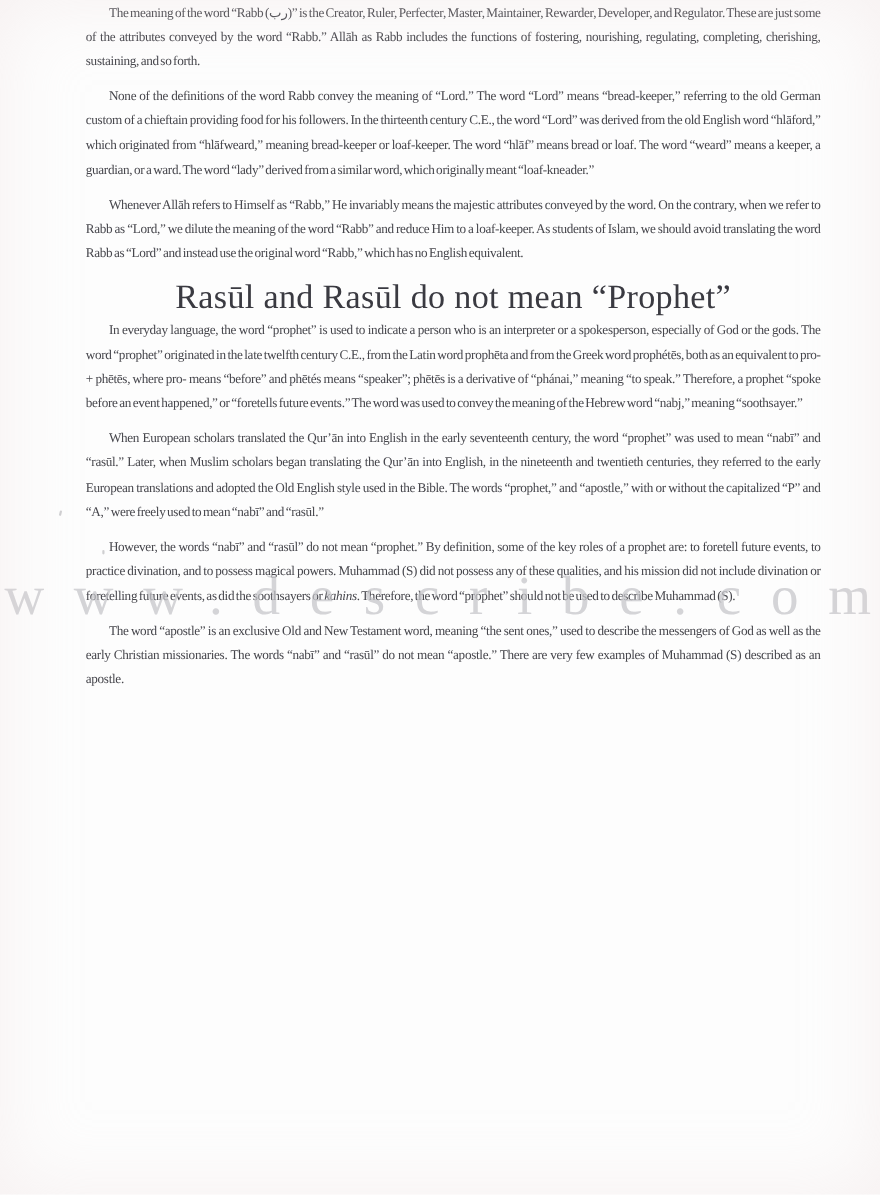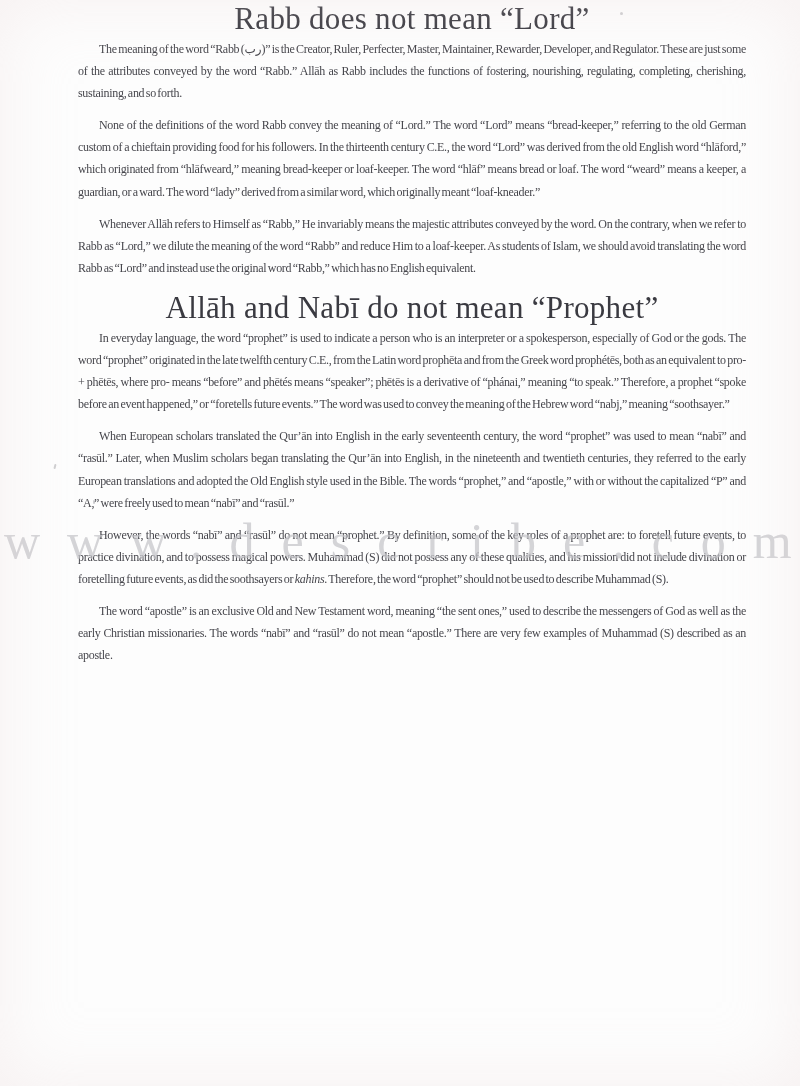--- a/index.html
+++ b/index.html
@@ -54,29 +54,28 @@
   }
   .speck-1 { left: 620px; top: 12px; width: 3px; height: 3px; }
   .speck-2 { left: 54px; top: 464px; width: 2px; height: 5px; border-radius: 1px; transform: rotate(14deg); }
   .speck-3 { left: 93px; top: 500px; width: 2px; height: 4px; border-radius: 1px; }
 </style>
 </head>
 <body>
 
 <div class="content">
 
-  <h1 class="heading heading-1">Rabb does not mean “Lord”</h1>
 
   <p class="para">The meaning of the word “Rabb (رب)” is the Creator, Ruler, Perfecter, Master, Maintainer, Rewarder, Developer, and Regulator. These are just some of the attributes conveyed by the word “Rabb.” Allāh as Rabb includes the functions of fostering, nourishing, regulating, completing, cherishing, sustaining, and so forth.</p>
 
   <p class="para">None of the definitions of the word Rabb convey the meaning of “Lord.” The word “Lord” means “bread-keeper,” referring to the old German custom of a chieftain providing food for his followers. In the thirteenth century C.E., the word “Lord” was derived from the old English word “hlāford,” which originated from “hlāfweard,” meaning bread-keeper or loaf-keeper. The word “hlāf” means bread or loaf. The word “weard” means a keeper, a guardian, or a ward. The word “lady” derived from a similar word, which originally meant “loaf-kneader.”</p>
 
   <p class="para">Whenever Allāh refers to Himself as “Rabb,” He invariably means the majestic attributes conveyed by the word. On the contrary, when we refer to Rabb as “Lord,” we dilute the meaning of the word “Rabb” and reduce Him to a loaf-keeper. As students of Islam, we should avoid translating the word Rabb as “Lord” and instead use the original word “Rabb,” which has no English equivalent.</p>
 
-  <h1 class="heading heading-2">Allāh and Nabī do not mean “Prophet”</h1>
+  <h1 class="heading heading-2">Rasūl and Rasūl do not mean “Prophet”</h1>
 
   <p class="para">In everyday language, the word “prophet” is used to indicate a person who is an interpreter or a spokesperson, especially of God or the gods. The word “prophet” originated in the late twelfth century C.E., from the Latin word prophēta and from the Greek word prophétēs, both as an equivalent to pro- + phētēs, where pro- means “before” and phētés means “speaker”; phētēs is a derivative of “phánai,” meaning “to speak.” Therefore, a prophet “spoke before an event happened,” or “foretells future events.” The word was used to convey the meaning of the Hebrew word “nabj,” meaning “soothsayer.”</p>
 
   <p class="para">When European scholars translated the Qur’ān into English in the early seventeenth century, the word “prophet” was used to mean “nabī” and “rasūl.” Later, when Muslim scholars began translating the Qur’ān into English, in the nineteenth and twentieth centuries, they referred to the early European translations and adopted the Old English style used in the Bible. The words “prophet,” and “apostle,” with or without the capitalized “P” and “A,” were freely used to mean “nabī” and “rasūl.”</p>
 
   <p class="para"><span>However, the words “nabī” and “rasūl” do not mean “prophet.” By definition, some of the key roles of a prophet are: to foretell future events, to practice divination, and to possess magical powers. Muhammad (S) did not possess any of these qualities, and his mission did not include divination or foretelling future events, as did the soothsayers or </span><i>kahins</i><span>. Therefore, the word “prophet” should not be used to describe Muhammad (S).</span></p>
 
   <p class="para">The word “apostle” is an exclusive Old and New Testament word, meaning “the sent ones,” used to describe the messengers of God as well as the early Christian missionaries. The words “nabī” and “rasūl” do not mean “apostle.” There are very few examples of Muhammad (S) described as an apostle.</p>
 
 </div>

